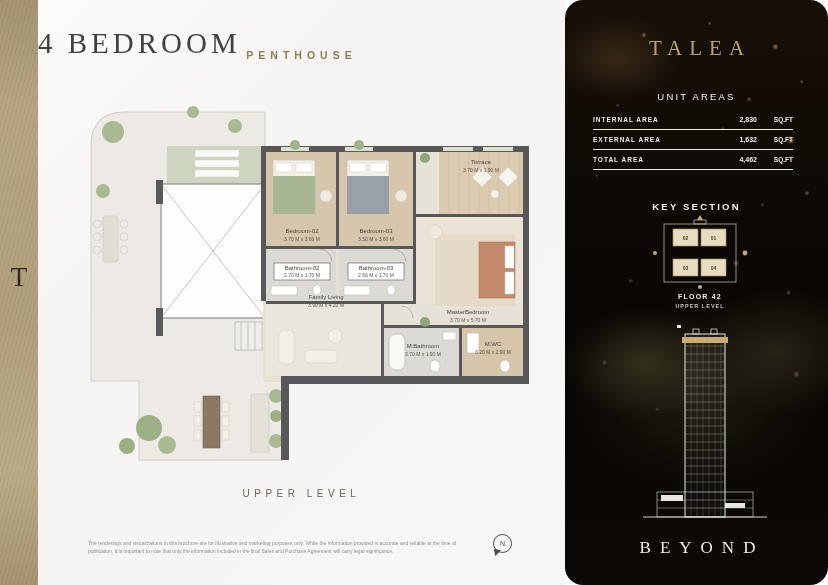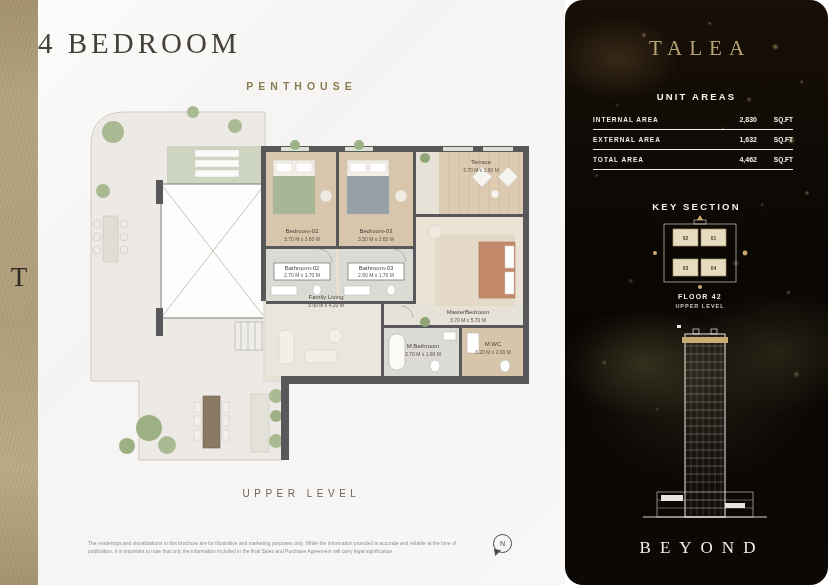--- a/index.html
+++ b/index.html
@@ -23,21 +23,21 @@
   .main {
     position:absolute; left:38px; top:0; width:527px; height:585px;
     background:linear-gradient(135deg,#fbfbfa 0%,#f5f4f2 35%,#f8f7f5 100%);
   }
   .title {
     position:absolute; top:27px; left:0; width:527px; text-align:left;
     font-family:"Liberation Serif", serif; font-size:29px; letter-spacing:4px;
     color:#45403b; font-weight:400;
   }
   .subtitle {
-    position:absolute; top:80px; left:0; width:527px; text-align:center;
+    position:absolute; top:49px; left:0; width:527px; text-align:center;
     font-size:10.5px; letter-spacing:5px; color:#8b7d52; font-weight:bold;
   }
   .plan-wrap { position:absolute; left:45px; top:96px; width:450px; height:384px; }
   .level-label {
     position:absolute; top:488px; left:0; width:527px; text-align:center;
     font-size:10px; letter-spacing:4.5px; color:#6e645a;
   }
   .disclaimer {
     position:absolute; left:50px; top:539px; width:388px;
     font-size:5px; line-height:1.6; color:#8f8f8f;
@@ -83,21 +83,21 @@
       linear-gradient(180deg, #181007 0%, #0e0a05 28%, #080503 58%, #0b0805 100%);
     border-radius: 18px;
   }
   .brand {
     position:absolute; top:36px; left:0; width:263px; text-align:center;
     font-family:"Liberation Serif", serif; font-size:21px; letter-spacing:7px;
     color:#b6a373; text-indent:7px;
   }
   .unit-areas-title {
     position:absolute; top:91px; left:0; width:263px; text-align:center;
-    font-size:9.5px; font-weight:bold; letter-spacing:2.2px; color:#f4f1ea;
+    font-size:9.5px; font-weight:normal; letter-spacing:2.2px; color:#f4f1ea;
   }
   .areas-table { position:absolute; top:110px; left:28px; width:200px; }
   .area-row {
     display:flex; align-items:center; height:20px;
     border-bottom:1px solid rgba(255,255,255,0.92);
   }
   .area-label { flex:1; font-size:6.5px; font-weight:bold; letter-spacing:1px; color:#efece5; }
   .area-value { width:42px; text-align:right; font-size:7px; font-weight:bold; color:#f4f1ea; }
   .area-unit  { width:36px; text-align:right; font-size:6.5px; font-weight:bold; color:#f4f1ea; }
 

